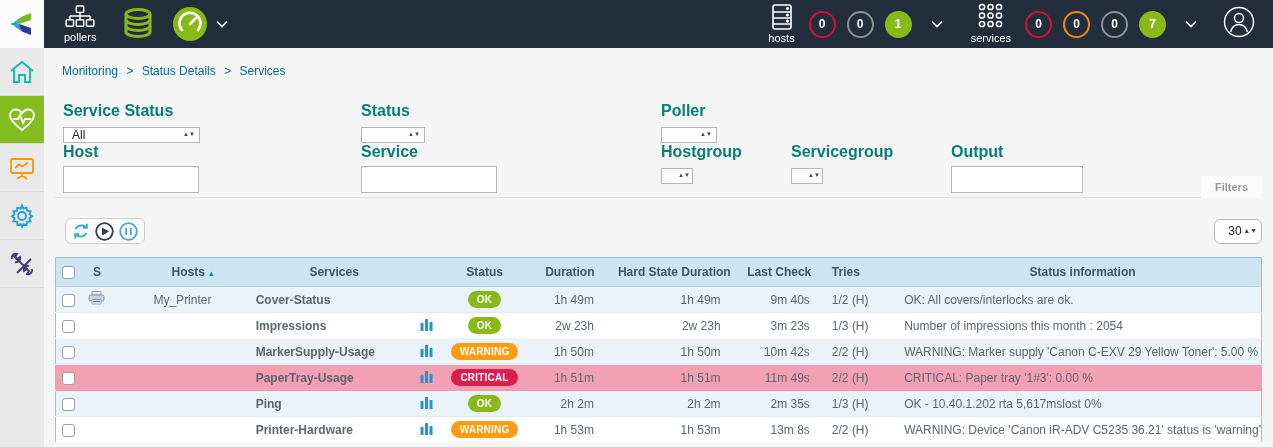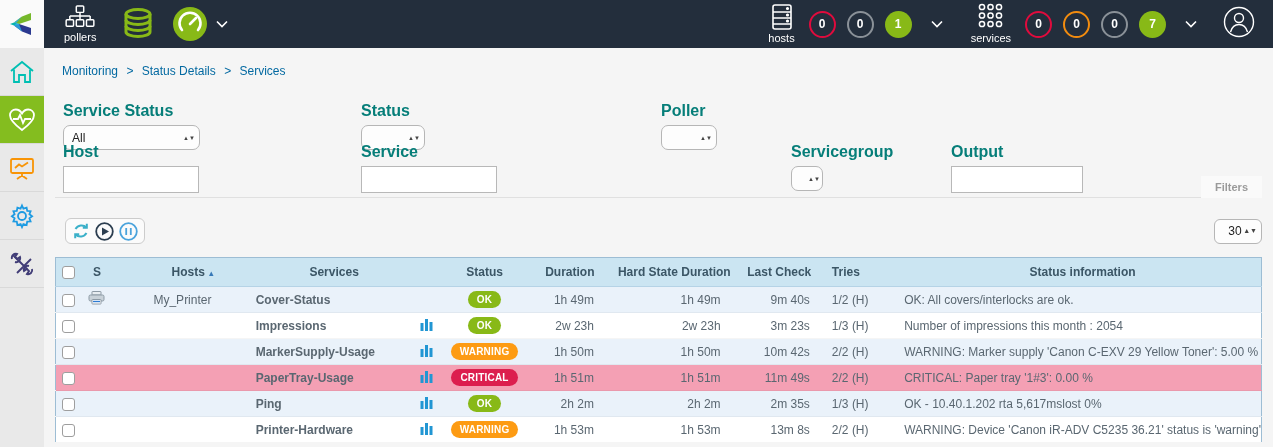--- a/index.html
+++ b/index.html
@@ -42,21 +42,21 @@
   .breadcrumb { padding:16px 0 0 18px; font-size:12px; color:#0369a1; height:40px; }
   .breadcrumb .sep { margin:0 5px; }
 
   
   .filter-panel { position:relative; margin:0 11px; height:110px;
     border-bottom:1px solid #e0e0e0; }
   .f-field { position:absolute; }
   .f-label { font-size:16px; font-weight:bold; color:#067e79; margin-bottom:5px; }
   .select-wrap { position:relative; display:inline-block; }
   select { appearance:none; -webkit-appearance:none; border:1px solid #b6b6b6;
-    border-radius:7px; background:#fdfdfd; height:25px; font-size:12px;
+    border-radius:0; background:#fdfdfd; height:16px; font-size:12px;
     padding:0 18px 0 8px; color:#222; outline:none;
     font-family:"Liberation Sans","DejaVu Sans",sans-serif; }
   .select-arrows { position:absolute; right:5px; top:50%; transform:translateY(-50%);
     display:flex; flex-direction:column; align-items:center; font-size:6px;
     line-height:5px; color:#444; pointer-events:none; }
   input[type=text] { width:136px; height:27px; border:1px solid #b8b8b8;
     background:#fff; font-size:12px; padding:0 6px; outline:none; }
   .filters-tab { position:absolute; right:0; bottom:-1px; background:#fafafa;
     color:#9a9a9a; font-size:11px; font-weight:bold; padding:5px 14px; }
 
@@ -291,20 +291,29 @@
       </span>
     </div>
 
     <div class="f-field" style="left:8px; top:55px;">
       <div class="f-label">Host</div>
       <input type="text" value="" style="">
     </div>
     <div class="f-field" style="left:306px; top:55px;">
       <div class="f-label">Service</div>
       <input type="text" value="" style="">
+    </div>
+    <div class="f-field" style="left:606px; top:55px;">
+      <div class="f-label">Hostgroup</div>
+      <span class="select-wrap">
+        <select style="width:32px; padding:0 14px 0 4px">
+          <option></option>
+        </select>
+        <span class="select-arrows" style="right:3px">▲▼</span>
+      </span>
     </div>
     <div class="f-field" style="left:736px; top:55px;">
       <div class="f-label">Servicegroup</div>
       <span class="select-wrap">
         <select style="width:32px; padding:0 14px 0 4px">
           <option></option>
         </select>
         <span class="select-arrows" style="right:3px">▲▼</span>
       </span>
     </div>

